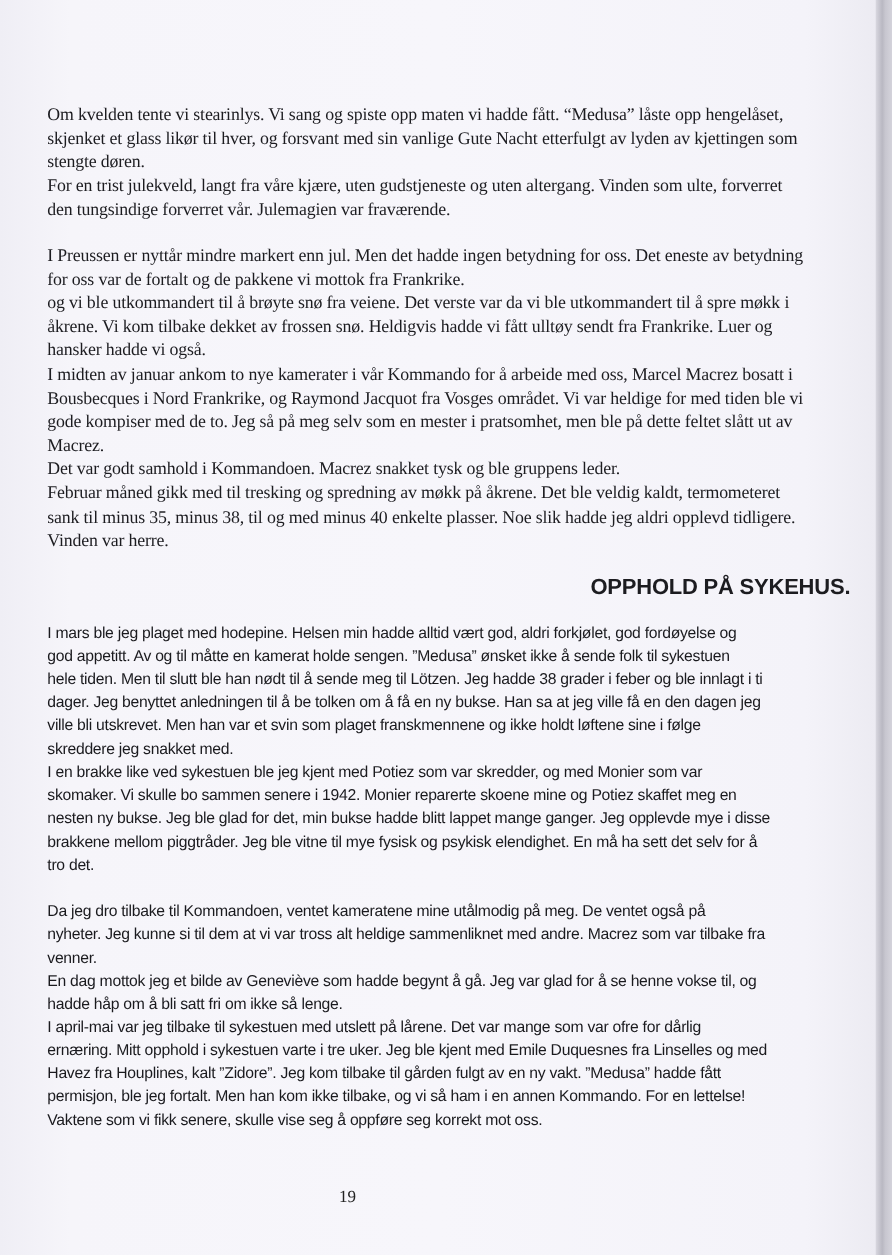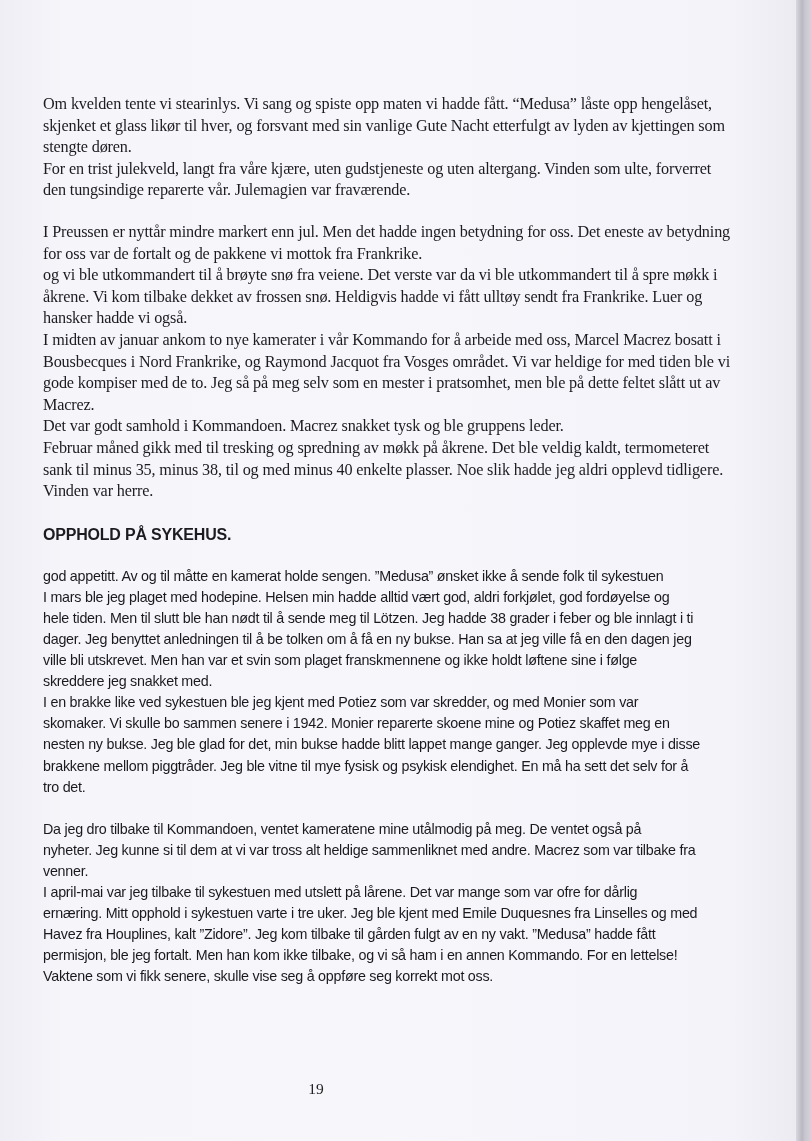--- a/index.html
+++ b/index.html
@@ -30,22 +30,22 @@
       font-size: 14.3px; line-height: 21.1px;
       letter-spacing: -0.25px;
       color: #1a1a1e;
     }
     .para { margin: 0; }
     .line { display: block; white-space: nowrap; }
     .gap-lg { height: 20px; }
     .gap-md { height: 21px; }
     .heading {
       font-family: "Liberation Sans", "DejaVu Sans", sans-serif;
-      font-weight: bold; font-size: 16px; letter-spacing: -0.2px;
-      margin: 0; line-height: 21px;
+      font-weight: bold; font-size: 20px; letter-spacing: -0.2px;
+      margin: 0; line-height: 21px; text-align: right;
     }
     .page-number {
       position: absolute; left: 0; width: 632px; top: 1080px;
       text-align: center;
       font-family: "Liberation Serif", "DejaVu Serif", serif;
       font-size: 15.5px; color: #222;
     }
   </style>
 </head>
 <body>
@@ -55,21 +55,21 @@
   <div class="content">
 
     <div class="serif">
       <p class="para">
         <span class="line">Om kvelden tente vi stearinlys. Vi sang og spiste opp maten vi hadde fått. “Medusa” låste opp hengelåset,</span>
         <span class="line">skjenket et glass likør til hver, og forsvant med sin vanlige Gute Nacht etterfulgt av lyden av kjettingen som</span>
         <span class="line">stengte døren.</span>
       </p>
       <p class="para">
         <span class="line">For en trist julekveld, langt fra våre kjære, uten gudstjeneste og uten altergang. Vinden som ulte, forverret</span>
-        <span class="line">den tungsindige reparerte vår. Julemagien var fraværende.</span>
+        <span class="line">den tungsindige forverret vår. Julemagien var fraværende.</span>
       </p>
       <div class="gap-lg"></div>
       <p class="para">
         <span class="line">I Preussen er nyttår mindre markert enn jul. Men det hadde ingen betydning for oss. Det eneste av betydning</span>
         <span class="line">for oss var de fortalt og de pakkene vi mottok fra Frankrike.</span>
       </p>
       <p class="para">
         <span class="line">og vi ble utkommandert til å brøyte snø fra veiene. Det verste var da vi ble utkommandert til å spre møkk i</span>
         <span class="line">åkrene. Vi kom tilbake dekket av frossen snø. Heldigvis hadde vi fått ulltøy sendt fra Frankrike. Luer og</span>
         <span class="line">hansker hadde vi også.</span>
@@ -91,41 +91,45 @@
     </div>
 
     <div class="gap-md"></div>
 
     <h2 class="heading">OPPHOLD PÅ SYKEHUS.</h2>
 
     <div class="gap-md"></div>
 
     <div class="sans">
       <p class="para">
+        <span class="line">I mars ble jeg plaget med hodepine. Helsen min hadde alltid vært god, aldri forkjølet, god fordøyelse og</span>
         <span class="line">god appetitt. Av og til måtte en kamerat holde sengen. ”Medusa” ønsket ikke å sende folk til sykestuen</span>
-        <span class="line">I mars ble jeg plaget med hodepine. Helsen min hadde alltid vært god, aldri forkjølet, god fordøyelse og</span>
         <span class="line">hele tiden. Men til slutt ble han nødt til å sende meg til Lötzen. Jeg hadde 38 grader i feber og ble innlagt i ti</span>
         <span class="line">dager.  Jeg benyttet anledningen til å be tolken om å få en ny bukse. Han sa at jeg ville få en den dagen jeg</span>
         <span class="line">ville bli utskrevet. Men han var et svin som plaget franskmennene og ikke holdt løftene sine i følge</span>
         <span class="line">skreddere jeg snakket med.</span>
       </p>
       <p class="para">
         <span class="line">I en brakke like ved sykestuen ble jeg kjent med Potiez som var skredder, og med Monier som var</span>
         <span class="line">skomaker. Vi skulle bo sammen senere i 1942. Monier reparerte skoene mine og Potiez skaffet meg en</span>
         <span class="line">nesten ny bukse. Jeg ble glad for det, min bukse hadde blitt lappet mange ganger. Jeg opplevde mye i disse</span>
         <span class="line">brakkene mellom piggtråder. Jeg ble vitne til mye fysisk og psykisk elendighet. En må ha sett det selv for å</span>
         <span class="line">tro det.</span>
       </p>
       <div class="gap-md"></div>
       <p class="para">
         <span class="line">Da jeg dro tilbake til Kommandoen, ventet kameratene mine utålmodig på meg. De ventet også på</span>
         <span class="line">nyheter. Jeg kunne si til dem at vi var tross alt heldige sammenliknet med andre. Macrez som var tilbake fra</span>
         <span class="line">venner.</span>
       </p>
       <p class="para">
+        <span class="line">En dag mottok jeg et bilde av Geneviève som hadde begynt å gå. Jeg var glad for å se henne vokse til, og</span>
+        <span class="line">hadde håp om å bli satt fri om ikke så lenge.</span>
+      </p>
+      <p class="para">
         <span class="line">I april-mai var jeg tilbake til sykestuen med utslett på lårene. Det var mange som var ofre for dårlig</span>
         <span class="line">ernæring. Mitt opphold i sykestuen varte i tre uker. Jeg ble kjent med Emile Duquesnes fra Linselles og med</span>
         <span class="line">Havez fra Houplines, kalt ”Zidore”. Jeg kom tilbake til gården fulgt av en ny vakt. ”Medusa” hadde fått</span>
         <span class="line">permisjon, ble jeg fortalt. Men han kom ikke tilbake, og vi så ham i en annen Kommando. For en lettelse!</span>
         <span class="line">Vaktene som vi fikk senere, skulle vise seg å oppføre seg korrekt mot oss.</span>
       </p>
     </div>
   </div>
 
   <div class="page-number">19</div>

